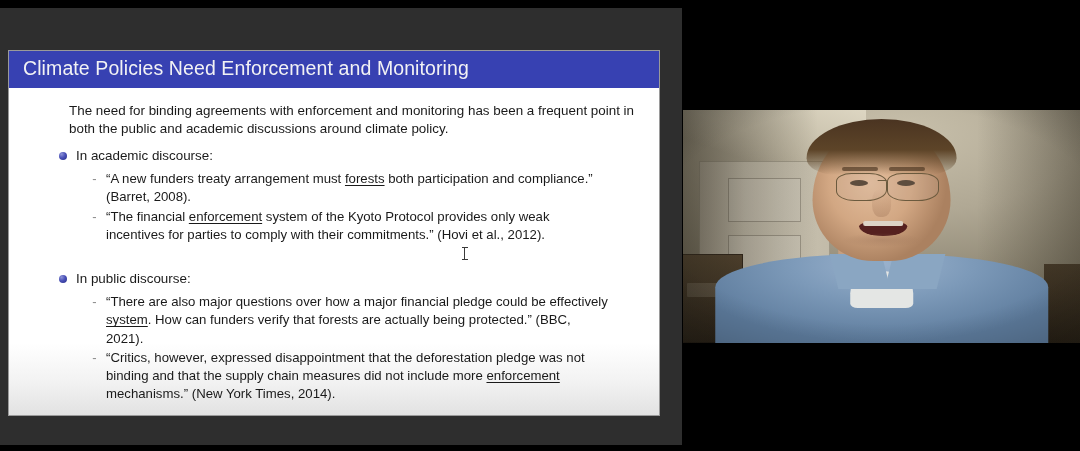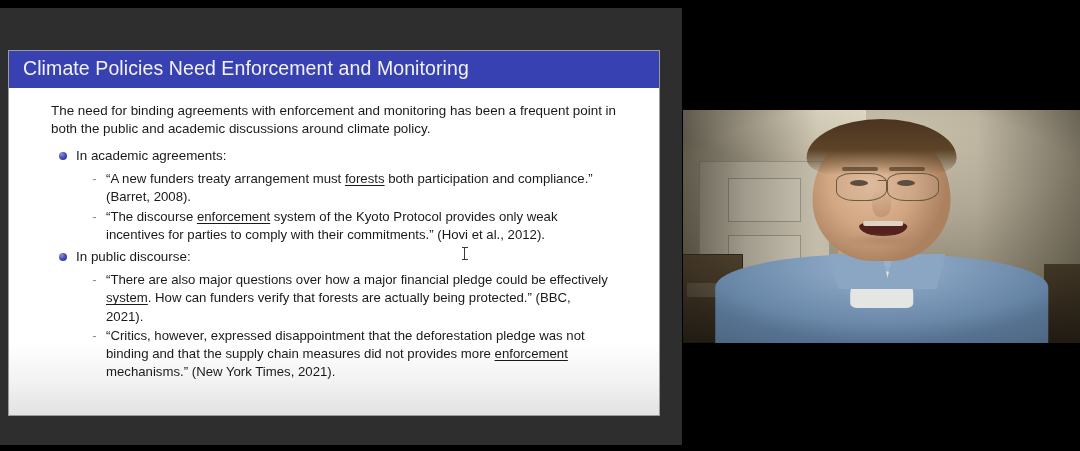--- a/index.html
+++ b/index.html
@@ -68,21 +68,21 @@
     position: absolute;
     left: 0;
     top: 37px;
     right: 0;
     bottom: 0;
     background: linear-gradient(to bottom, #ffffff 0%, #ffffff 78%, #f2f2f2 90%, #e2e2e2 100%);
   }
 
   .intro-para {
     position: absolute;
-    left: 42px;
+    left: 60px;
     top: 14px;
     width: 565px;
     font-size: 13.4px;
     line-height: 18px;
     color: #1a1a1a;
   }
 
   
   .lvl1 {
     position: absolute;
@@ -319,47 +319,47 @@
         <div id="slide-title">Climate Policies Need Enforcement and Monitoring</div>
       </div>
 
       <div id="slide-body">
 
         <div class="intro-para">The need for binding agreements with enforcement and monitoring has been a frequent point in both the public and academic discussions around climate policy.</div>
 
         <div class="lvl1" style="top:59px;">
           <div class="lvl1-row">
             <span class="dot-bullet"></span>
-            <span class="lvl1-text">In academic agreements:</span>
+            <span class="lvl1-text">In academic discourse:</span>
           </div>
           <div class="lvl2">
             <div class="lvl2-row">
               <span class="dash-bullet">-</span>
               <span class="lvl2-text"><span>“A new funders treaty arrangement must </span><span class="u">forests</span><span> both participation and compliance.” (Barret, 2008).</span></span>
             </div>
             <div class="lvl2-row">
               <span class="dash-bullet">-</span>
-              <span class="lvl2-text"><span>“The discourse </span><span class="u">enforcement</span><span> system of the Kyoto Protocol provides only weak incentives for parties to comply with their commitments.” (Hovi et al., 2012).</span></span>
+              <span class="lvl2-text"><span>“The financial </span><span class="u">enforcement</span><span> system of the Kyoto Protocol provides only weak incentives for parties to comply with their commitments.” (Hovi et al., 2012).</span></span>
             </div>
           </div>
         </div>
 
-        <div class="lvl1" style="top:160px;">
+        <div class="lvl1" style="top:182px;">
           <div class="lvl1-row">
             <span class="dot-bullet"></span>
             <span class="lvl1-text">In public discourse:</span>
           </div>
           <div class="lvl2">
             <div class="lvl2-row">
               <span class="dash-bullet">-</span>
               <span class="lvl2-text"><span>“There are also major questions over how a major financial pledge could be effectively </span><span class="u">system</span><span>. How can funders verify that forests are actually being protected.” (BBC, 2021).</span></span>
             </div>
             <div class="lvl2-row">
               <span class="dash-bullet">-</span>
-              <span class="lvl2-text"><span>“Critics, however, expressed disappointment that the deforestation pledge was not binding and that the supply chain measures did not provides more </span><span class="u">enforcement</span><span> mechanisms.” (New York Times, 2021).</span></span>
+              <span class="lvl2-text"><span>“Critics, however, expressed disappointment that the deforestation pledge was not binding and that the supply chain measures did not include more </span><span class="u">enforcement</span><span> mechanisms.” (New York Times, 2014).</span></span>
             </div>
           </div>
         </div>
 
       </div>
     </div>
 
     <div id="text-cursor">
       <span class="cap-t"></span>
         <span class="stem"></span>

